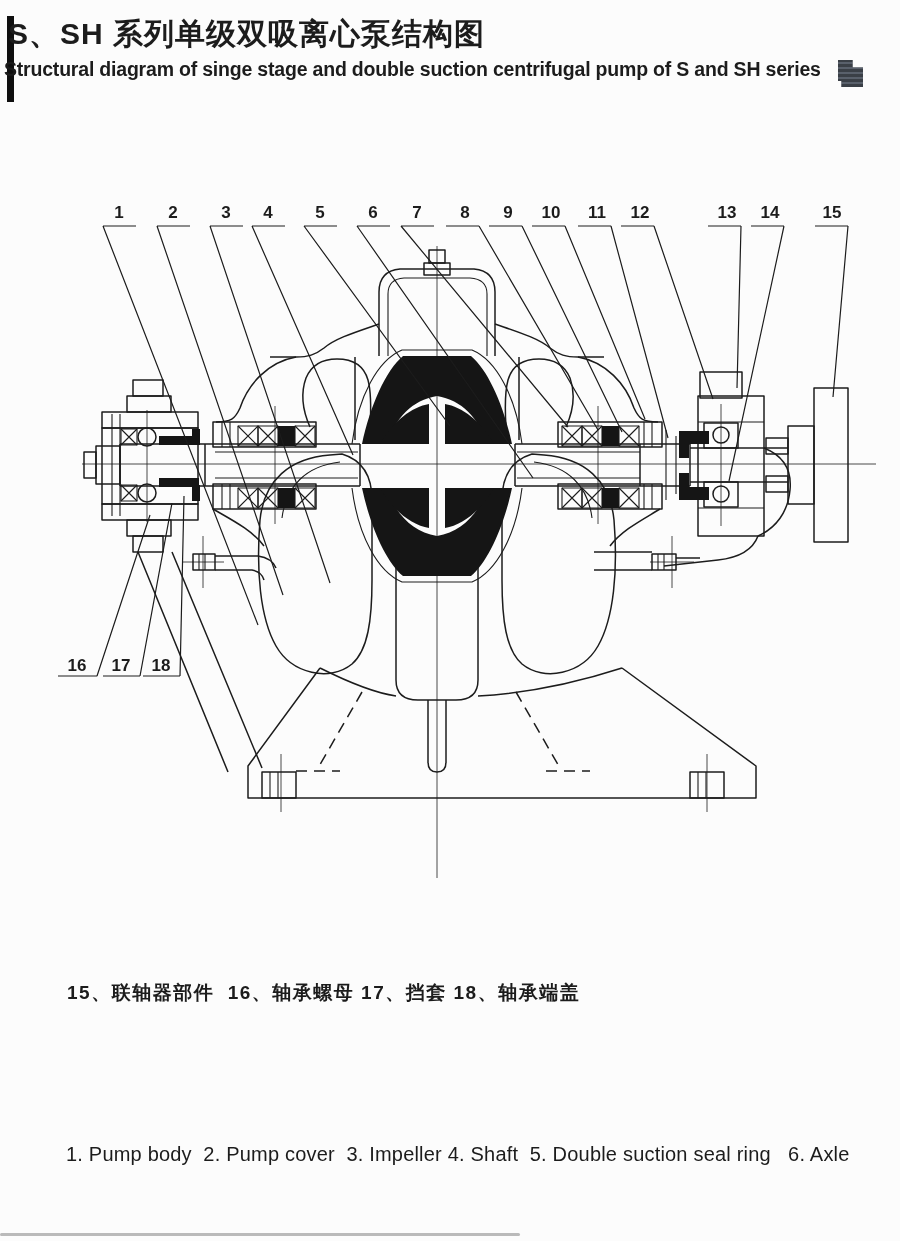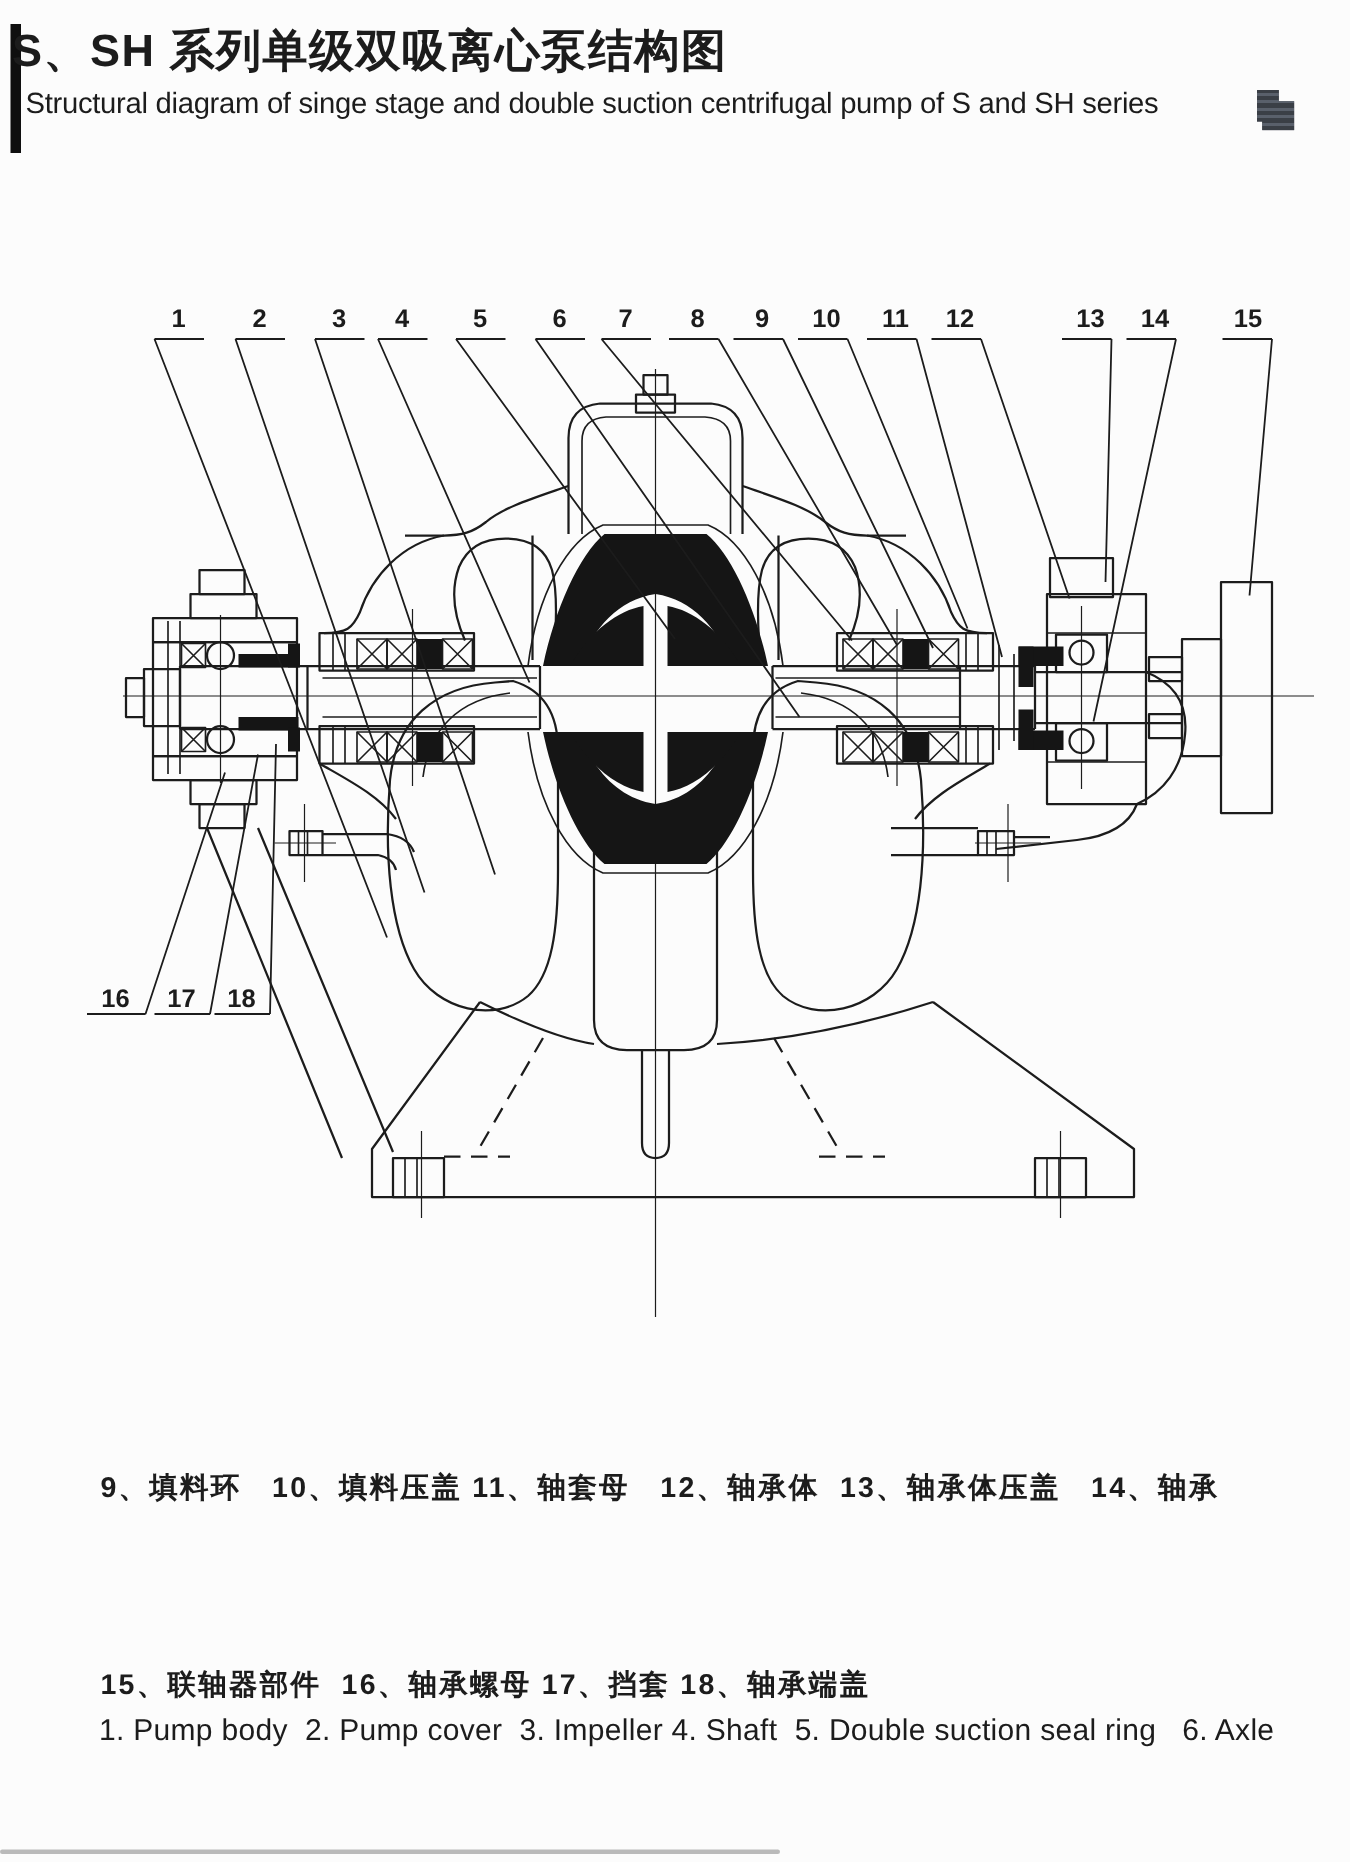--- a/index.html
+++ b/index.html
@@ -12,22 +12,22 @@
     overflow:hidden;
   }
   .title-bar{
     position:absolute;left:7px;top:16px;width:7px;height:86px;background:#0f0f0f;
   }
   .title-zh{
     position:absolute;left:8px;top:14px;width:860px;
     font-size:30px;font-weight:600;letter-spacing:1px;white-space:nowrap;
   }
   .title-en{
-    position:absolute;left:17px;top:58px;width:820px;
-    font-size:19.5px;font-weight:400;letter-spacing:-0.2px;white-space:nowrap;
+    position:absolute;left:4px;top:58px;width:820px;
+    font-size:19.5px;font-weight:700;letter-spacing:-0.2px;white-space:nowrap;
   }
   .stamp{
     position:absolute;left:838px;top:60px;width:25px;height:27px;
     background:
       repeating-linear-gradient(0deg,#3a3f46 0 3px,#59606b 3px 5px),
       #40454d;
     clip-path:polygon(0 0,58% 0,58% 28%,100% 28%,100% 100%,14% 100%,14% 78%,0 78%);
   }
   .diagram{
     position:absolute;left:0;top:180px;width:900px;height:710px;
@@ -289,21 +289,20 @@
     <text class="callout" x="727" y="218">13</text>
     <text class="callout" x="770" y="218">14</text>
     <text class="callout" x="832" y="218">15</text>
     <text class="callout" x="77" y="671">16</text>
     <text class="callout" x="121" y="671">17</text>
     <text class="callout" x="161" y="671">18</text>
   </g>
 </svg>
 
 <div class="parts-zh">
-  <div>9、填料环   10、填料压盖 11、轴套母   12、轴承体  13、轴承体压盖   14、轴承</div>
   <div>15、联轴器部件  16、轴承螺母 17、挡套 18、轴承端盖</div>
 </div>
 
 <div class="parts-en">
   <div>1. Pump body  2. Pump cover  3. Impeller 4. Shaft  5. Double suction seal ring   6. Axle</div>
   
   
   
 </div>
 

